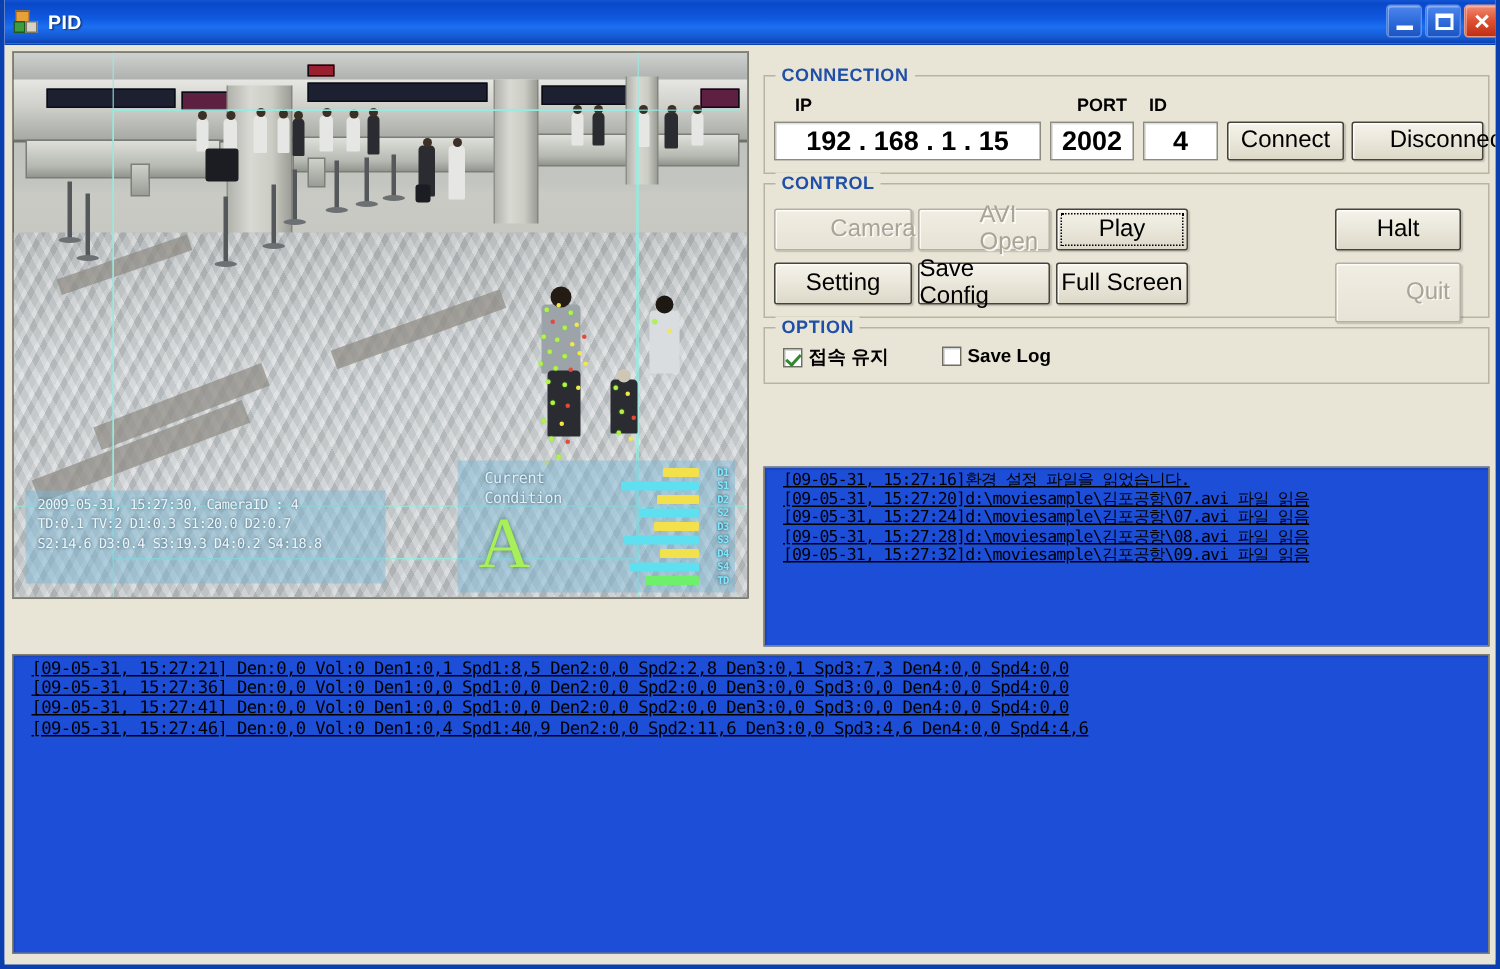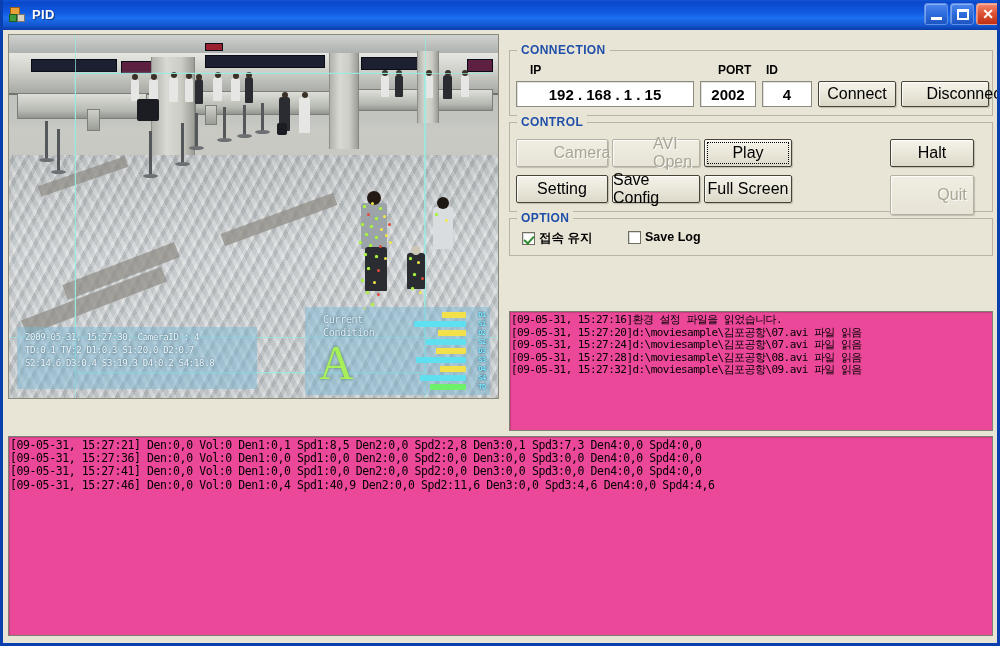--- a/index.html
+++ b/index.html
@@ -200,21 +200,21 @@
     position:absolute; left:7px; top:-8px;
     background:#e9e5d6; padding:0 4px;
     color:#1f4fa8; font-size:12px; font-weight:bold; letter-spacing:.4px;
   }
 
   .fieldlabel { font-size:12px; font-weight:bold; color:#000; }
 
   .textbox {
     background:#fff; border:1px solid #8b8b7e;
     box-shadow: inset 1px 1px 0 rgba(0,0,0,.12);
-    font-size:15px; font-weight:bold; color:#000;
+    font-size:18px; font-weight:bold; color:#000;
     display:flex; align-items:center; justify-content:center;
     font-family:"Liberation Sans", sans-serif;
   }
 
   .btn {
     background: linear-gradient(180deg,#f5f3ea 0%, #ebe8dc 45%, #ddd9c9 100%);
     border:1px solid #46433a;
     border-radius:2px;
     font-size:16px; font-weight:normal; color:#000;
     display:flex; align-items:center; justify-content:center;
@@ -237,24 +237,25 @@
     box-shadow: inset 1px 1px 0 rgba(0,0,0,.15);
   }
   .chk.checked:after {
     content:""; position:absolute; left:3px; top:1px;
     width:4px; height:8px; border:solid #2f8a2f; border-width:0 2px 2px 0;
     transform: rotate(42deg);
   }
   .chk-label { font-size:12.5px; font-weight:bold; color:#000; }
 
   .logbox {
-    background:#ec4899; border:1px solid #7e7e72;
+    background:#1d4ed8; border:1px solid #7e7e72;
     box-shadow: inset 1px 1px 1px rgba(0,0,0,.16);
     overflow:hidden;
-    padding:2px 1px;
+    padding:2px 12px;
+    text-decoration:underline;
   }
   .logline {
     font-family:"DejaVu Sans Mono", monospace;
     font-size:11px; line-height:12.6px; color:#000; white-space:pre;
     letter-spacing:-0.55px;
   }
 
   #log-top { position:absolute; left:506px; top:281px; width:484px; height:120px; }
   #log-bottom { position:absolute; left:5px; top:406px; width:985px; height:200px; }
   #log-bottom .logline { font-size:11.5px; line-height:13.2px; letter-spacing:-0.4px; }

